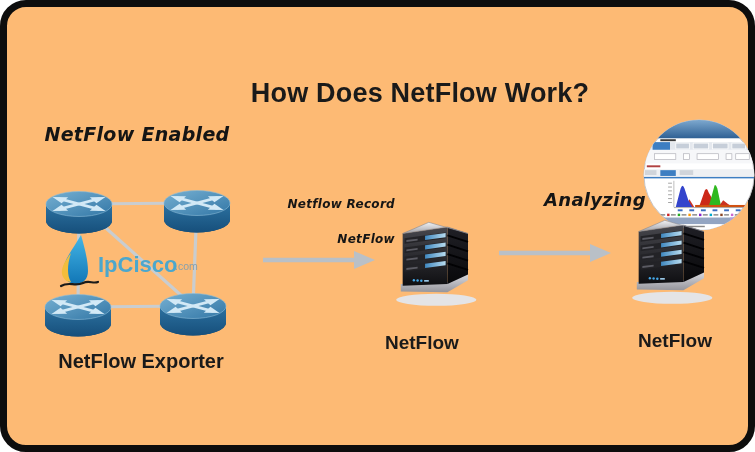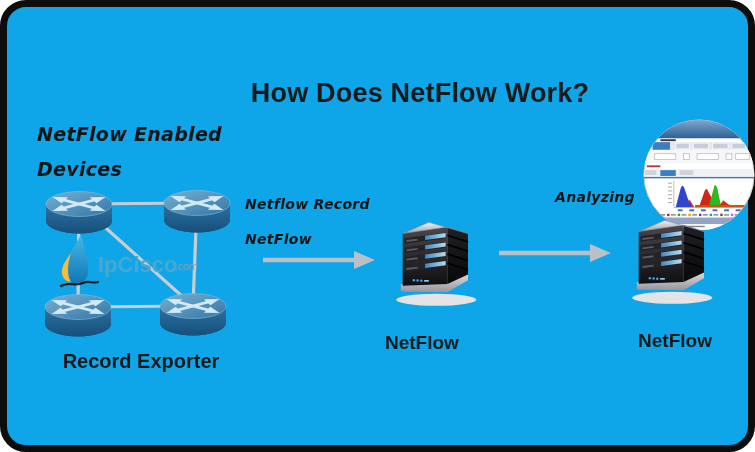--- a/index.html
+++ b/index.html
@@ -1,48 +1,47 @@
 <!DOCTYPE html>
 <html><head>
 <meta charset="utf-8">
 <style>
   html,body{margin:0;padding:0;background:#fff;}
   body{width:755px;height:452px;position:relative;overflow:hidden;
        font-family:"Liberation Sans", sans-serif;color:#1a1a1a;}
   .frame{position:absolute;inset:0;border:7px solid #0d0d0d;border-radius:26px;
-         box-sizing:border-box;background:#0ea5e9;}
+         box-sizing:border-box;background:#fdba74;}
   .abs{position:absolute;}
   .title{left:227px;top:53px;width:372px;text-align:center;
          font-size:27px;font-weight:700;letter-spacing:.2px;}
   .hand{font-family:"DejaVu Sans", sans-serif;font-style:italic;font-weight:700;
         color:#151515;letter-spacing:.3px;}
-  .devices-label{left:30px;top:110px;width:200px;text-align:left;
+  .devices-label{left:30px;top:110px;width:200px;text-align:center;
                  font-size:19px;line-height:35px;}
-  .flow1-label{left:238px;top:180px;width:150px;text-align:left;
-               font-size:14px;line-height:35px;}
-  .analyzing-label{left:528px;top:182px;width:120px;text-align:center;font-size:14px;}
+  .flow1-label{left:238px;top:180px;width:150px;text-align:right;
+               font-size:12px;line-height:35px;}
+  .analyzing-label{left:528px;top:182px;width:120px;text-align:center;font-size:18px;}
   .caption{font-weight:700;font-size:20px;}
   .exporter-caption{left:30px;top:343px;width:208px;text-align:center;}
   .collector-caption{left:378px;top:321px;width:150px;text-align:left;
                      font-size:19px;line-height:29px;}
   .app-caption{left:608px;top:319px;width:120px;text-align:center;
                font-size:19px;line-height:29px;}
   svg{display:block;}
   .dash-svg{z-index:1;} .server-svg{z-index:2;}
 </style>
 </head>
 <body>
 
 <div class="frame">
 
   <h1 class="abs title">How Does NetFlow Work?</h1>
 
   <div class="abs hand devices-label">
     <div>NetFlow Enabled</div>
-    <div>Devices</div>
   </div>
 
   <svg class="abs" style="left:28px;top:168px" width="210" height="175" viewBox="0 0 210 175">
     <defs>
       <linearGradient id="rTop" x1="0" y1="0" x2="1" y2="1">
         <stop offset="0" stop-color="#76b0d2"></stop>
           <stop offset="1" stop-color="#3377a6"></stop>
       </linearGradient>
       <linearGradient id="rBody" x1="0" y1="0" x2="0" y2="1">
         <stop offset="0" stop-color="#2d72a1"></stop>
@@ -83,21 +82,21 @@
       <text x="63" y="97" font-size="22" font-weight="600" fill="#4ba7cd">IpCisco</text>
       <text x="140" y="95" font-size="10.5" fill="#87a0ad">.com</text>
     </g>
 
     <use href="#router-proto" transform="translate(44,29)"></use>
     <use href="#router-proto" transform="translate(162,28)"></use>
     <use href="#router-proto" transform="translate(43,132)"></use>
     <use href="#router-proto" transform="translate(158,131)"></use>
   </svg>
 
-  <div class="abs caption exporter-caption">Record Exporter</div>
+  <div class="abs caption exporter-caption">NetFlow Exporter</div>
 
   <div class="abs hand flow1-label">
     <div>Netflow Record</div>
     <div>NetFlow</div>
   </div>
   <svg class="abs" style="left:250px;top:241px" width="122" height="24" viewBox="0 0 122 24">
     <line x1="6" y1="12" x2="100" y2="12" stroke="#b9c0c7" stroke-width="4.5"></line>
     <polygon points="118,12 97,3 97,21" fill="#b9c0c7"></polygon>
   </svg>
 

